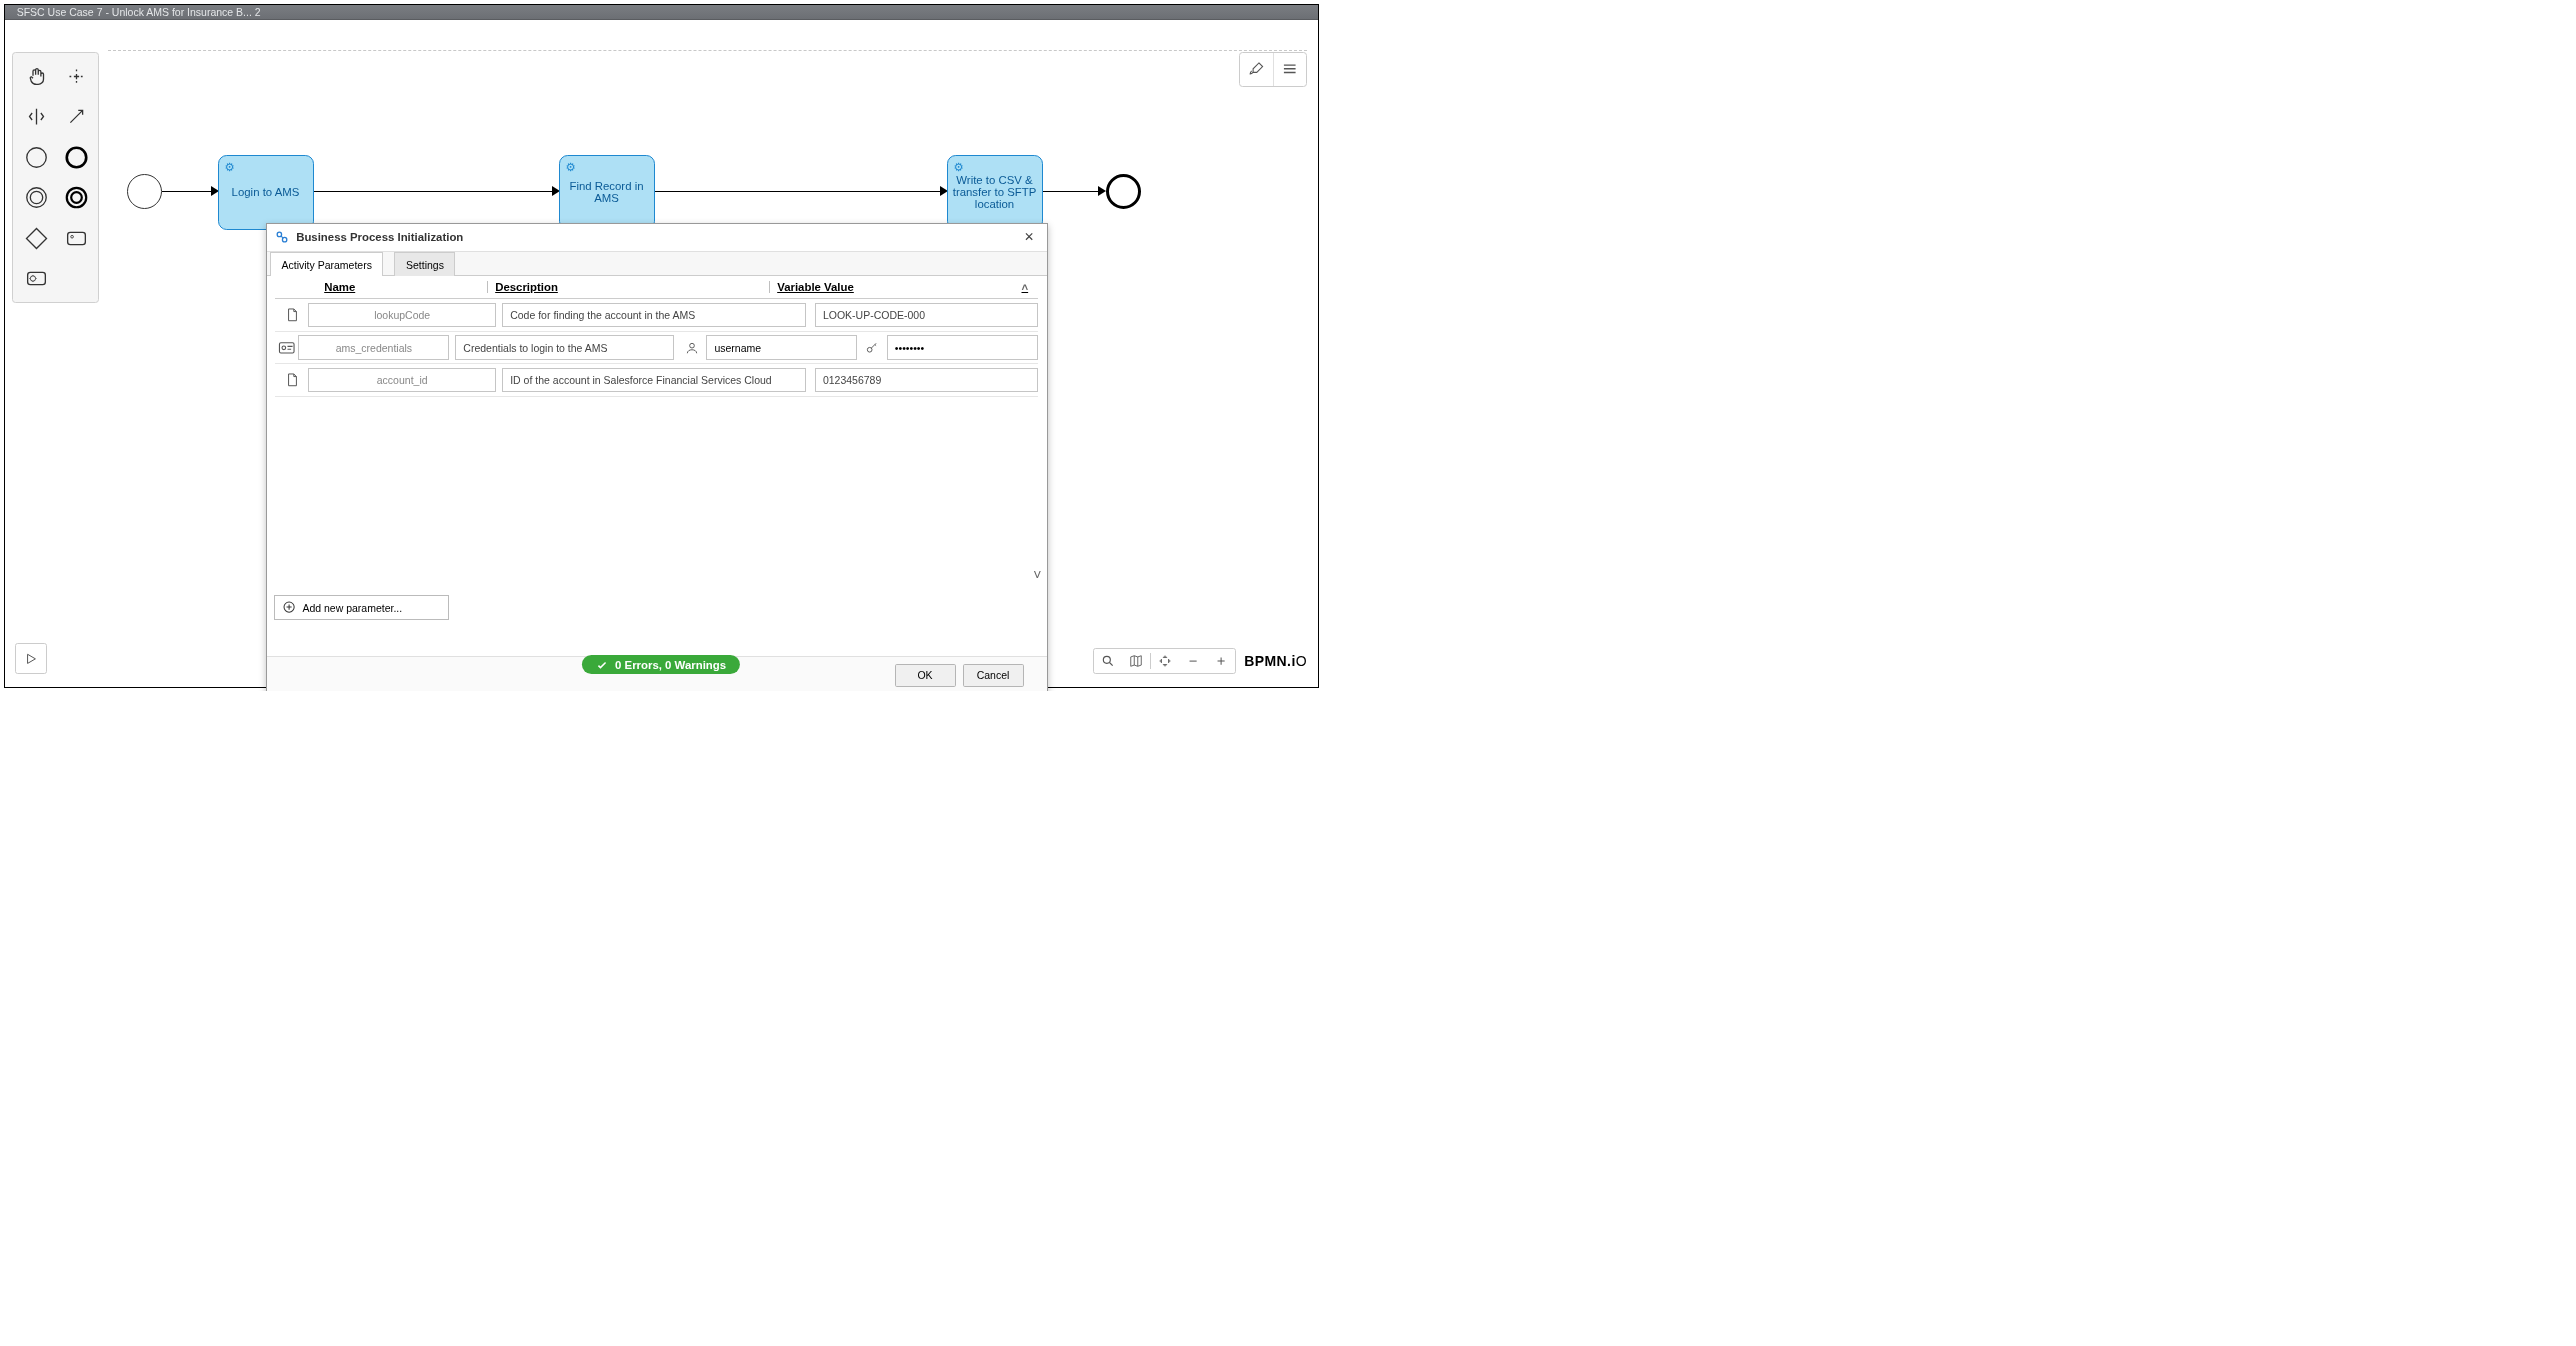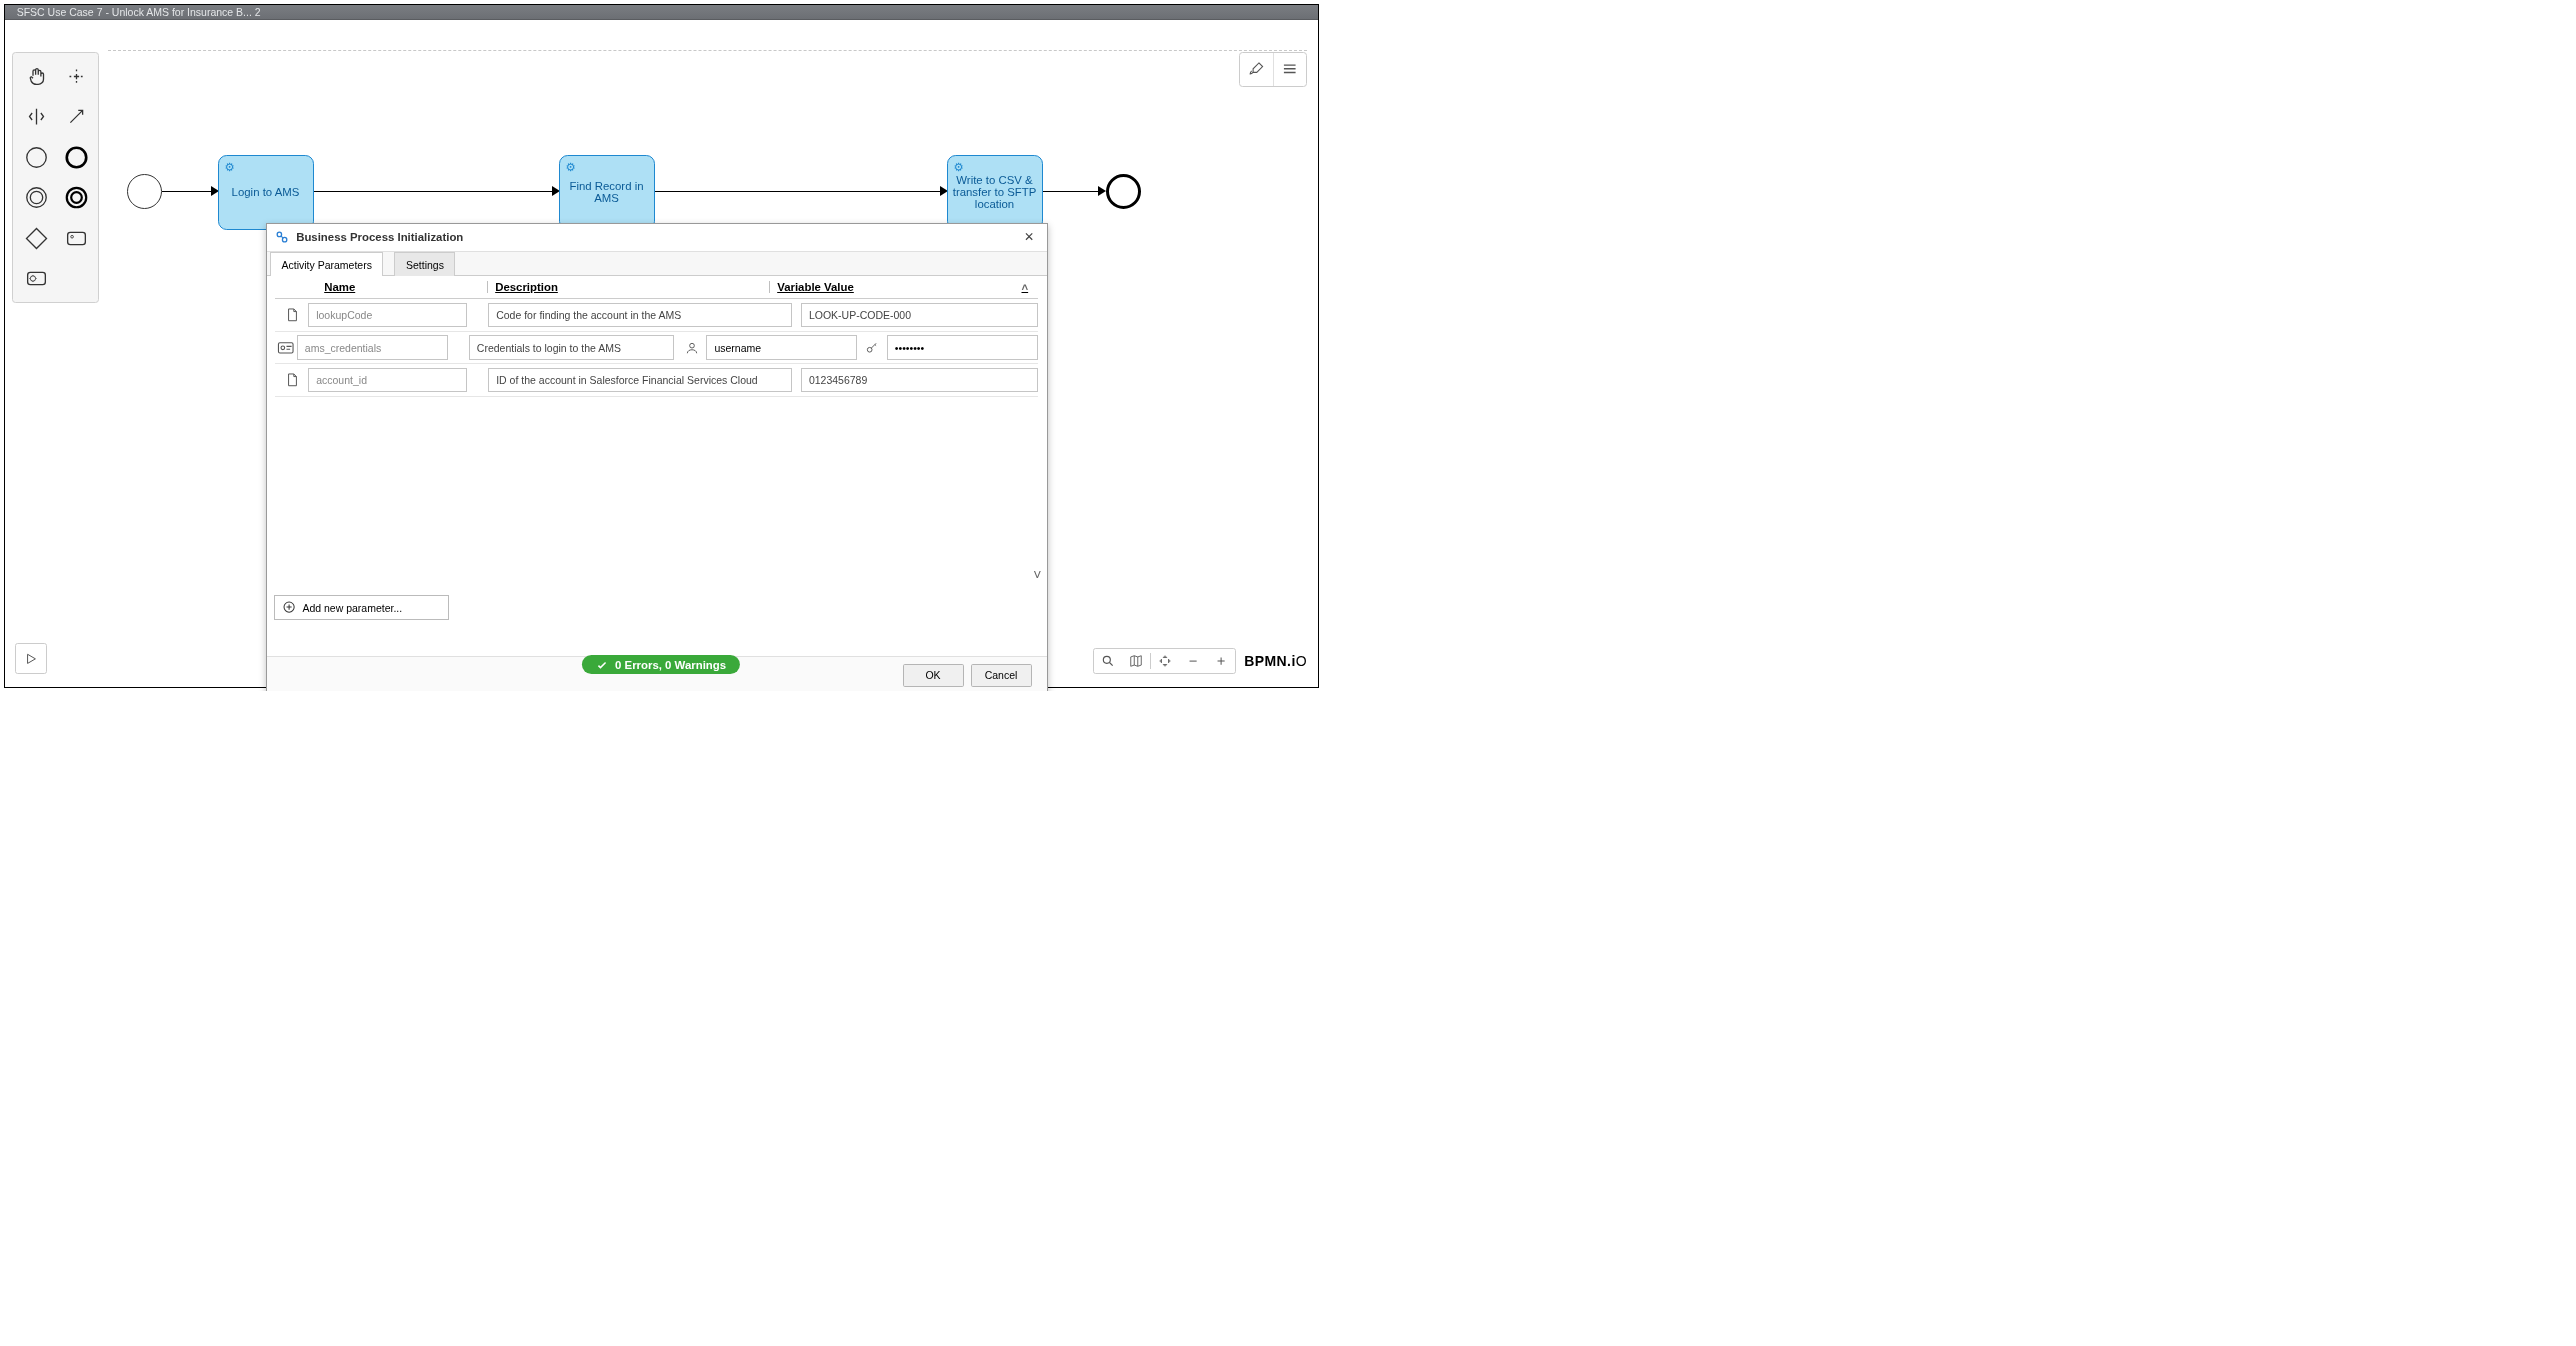--- a/index.html
+++ b/index.html
@@ -47,31 +47,31 @@
 .th-icon { width: 42px; }
 .th-name { width: 170px; padding-left: 7px; }
 .th-desc { width: 282px; border-left: 0.9px solid #bfbfbf; padding-left: 7px; }
 .th-val { flex: 1; border-left: 0.9px solid #bfbfbf; padding-left: 7px; }
 .th-expand { width: 26px; text-align: center; color: #666; }
 
 .param-body { padding: 0 8.7px; max-height: 289px; min-height: 289px; overflow-y: auto; position: relative; }
 .param-row { display: flex; align-items: center; border-bottom: 0.9px solid #e6e6e6; padding: 3.5px 0; }
 .row-icon { width: 33px; display: flex; justify-content: center; color: #555; }
 .row-input { height: 24.5px; border: 0.9px solid #c5c5c5; padding: 0 7px; font-size: 10.5px; color: #444; background: #fff; }
-.row-name { width: 159px; margin-right: 21px; color: #888; }
+.row-name { width: 188px; margin-right: 6px; color: #888; text-align: center; }
 .row-desc { width: 304px; margin-right: 8.7px; }
 .row-val { flex: 1; }
 .cred-stack { flex: 1; display: flex; flex-direction: row; gap: 5.2px; }
 .cred-line { display: flex; align-items: center; gap: 5.2px; }
 .cred-line .ci { width: 19px; display: flex; justify-content: center; color: #555; }
 .cred-line input { flex: 1; height: 24.5px; border: 0.9px solid #c5c5c5; padding: 0 7px; font-size: 10.5px; }
 
 .add-param { margin: 7px; width: 175px; text-align: left; height: 24.5px; border: 0.9px solid #bbb; background: #fff; display: flex; align-items: center; gap: 7px; padding: 0 8.7px; font-size: 10.5px; cursor: pointer; }
 
-.dialog-footer { display: flex; justify-content: flex-end; gap: 7px; padding: 7px 15px; border-top: 0.9px solid #e0e0e0; background: #fafafa; margin-top: 36px; }
+.dialog-footer { display: flex; justify-content: flex-end; gap: 7px; padding: 7px 23px; border-top: 0.9px solid #e0e0e0; background: #fafafa; margin-top: 36px; }
 .dlg-btn { min-width: 61px; height: 23px; border: 0.9px solid #b5b5b5; background: #f0f0f0; font-size: 10.5px; cursor: pointer; border-radius: 1.7px; }
 
 
 .status-pill { position: absolute; bottom: 12.2px; left: 50%; transform: translateX(-50%); background: #3aa93a; color: #fff; border-radius: 12.2px; padding: 3.5px 14px; font-size: 11.4px; font-weight: 600; display: flex; align-items: center; gap: 7px; }
 
 
 .play-btn { position: absolute; bottom: 12.2px; left: 10.5px; width: 31.5px; height: 31.5px; border: 0.9px solid #ccc; display: flex; align-items: center; justify-content: center; border-radius: 2.6px; cursor: pointer; }
 
 
 .br-nav { position: absolute; bottom: 12.2px; right: 10.5px; display: flex; align-items: center; gap: 8.7px; }

